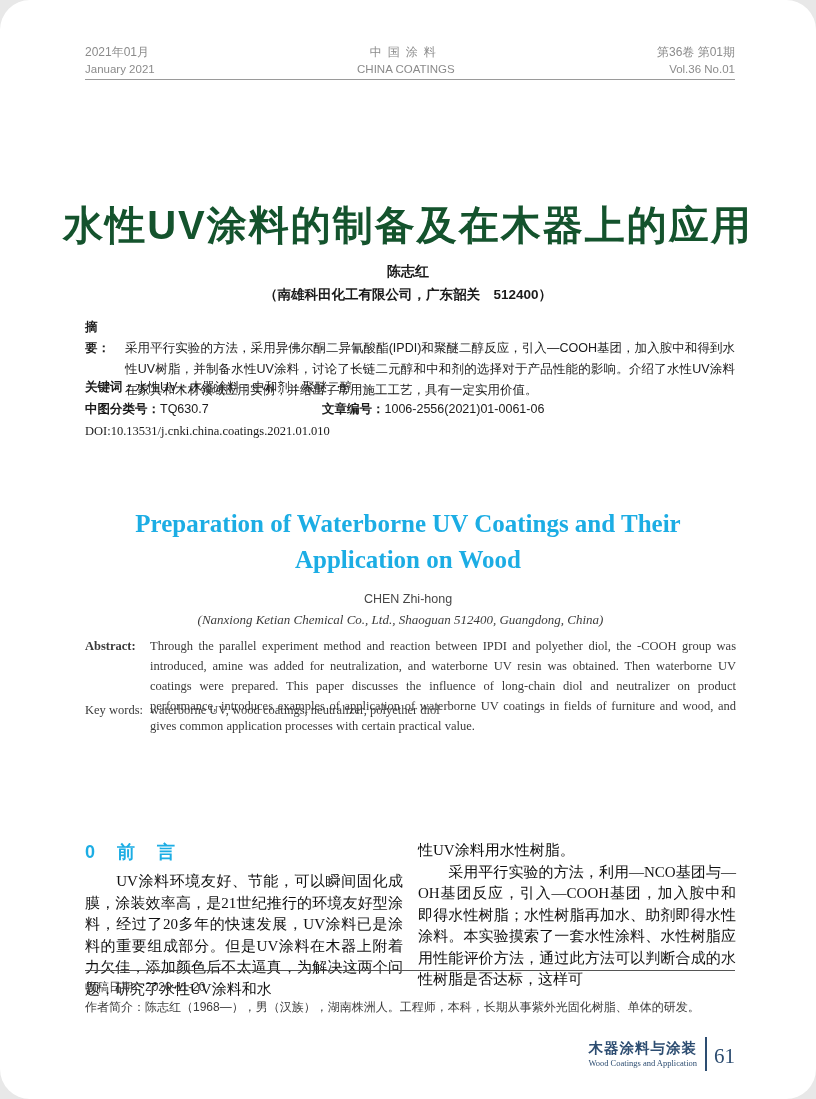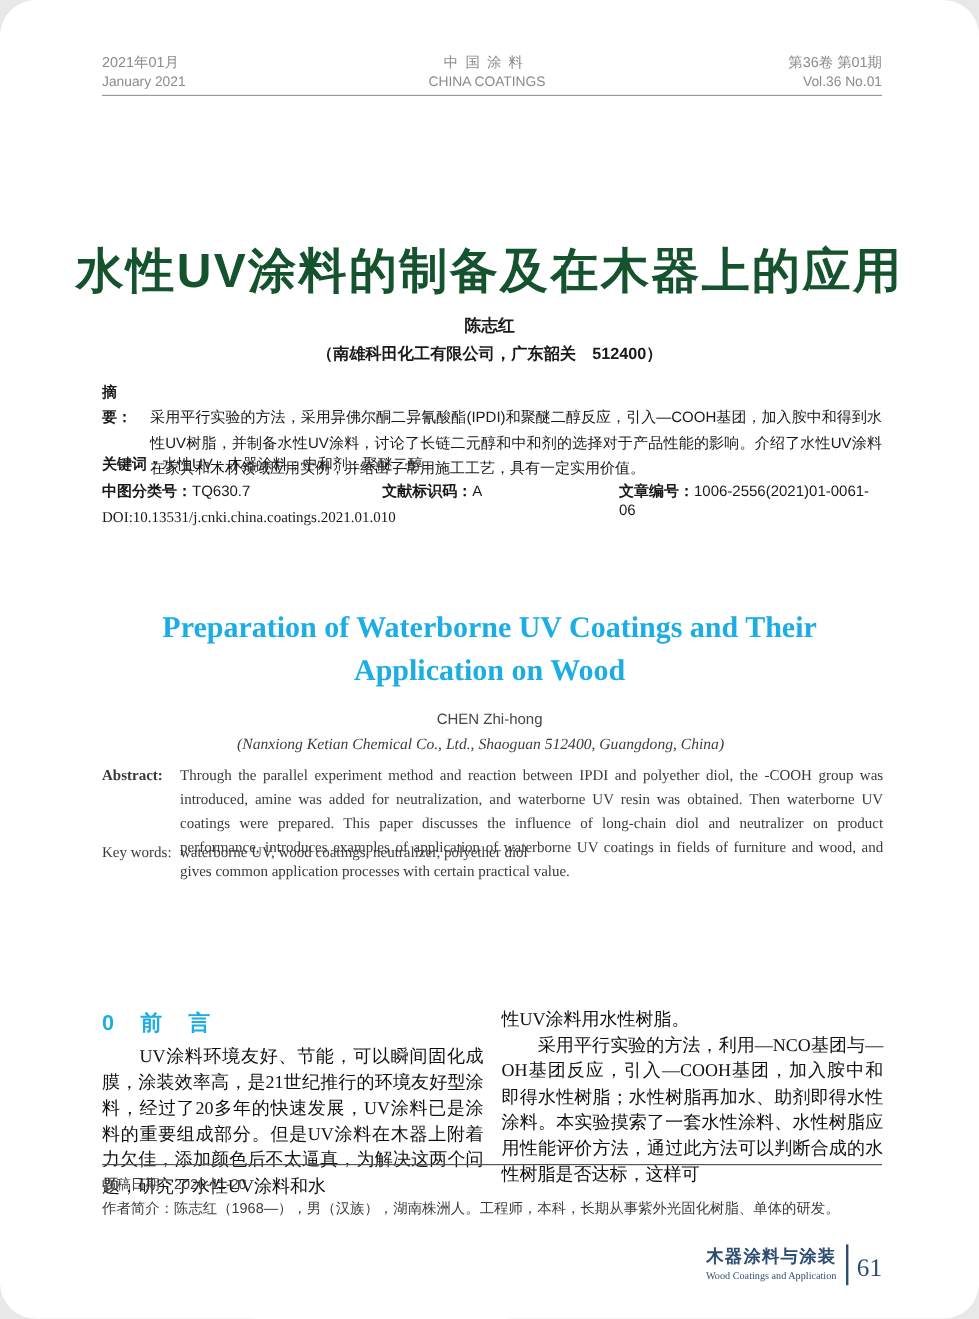--- a/index.html
+++ b/index.html
@@ -117,21 +117,20 @@
   <h1 class="title-zh">水性UV涂料的制备及在木器上的应用</h1>
   <div class="author-zh">陈志红</div>
   <div class="affil-zh">（南雄科田化工有限公司，广东韶关　512400）</div>
 
   <div class="abs-zh"><span class="lbl">摘　要：</span><span>采用平行实验的方法，采用异佛尔酮二异氰酸酯(IPDI)和聚醚二醇反应，引入—COOH基团，加入胺中和得到水性UV树脂，并制备水性UV涂料，讨论了长链二元醇和中和剂的选择对于产品性能的影响。介绍了水性UV涂料在家具和木材领域应用实例，并给出了常用施工工艺，具有一定实用价值。</span></div>
 
   <div class="kw-zh"><span class="lbl">关键词：</span><span>水性UV；木器涂料；中和剂；聚醚二醇</span></div>
 
   <div class="meta-row">
     <span class="m1"><span class="lbl">中图分类号：</span><span>TQ630.7</span></span>
-    <span class="m2"><span class="lbl">文献标识码：</span><span>A</span></span>
     <span class="m3"><span class="lbl">文章编号：</span><span>1006-2556(2021)01-0061-06</span></span>
   </div>
   <div class="doi serif">DOI:10.13531/j.cnki.china.coatings.2021.01.010</div>
 
   <h2 class="title-en serif"><span>Preparation of Waterborne UV Coatings and Their</span><br><span>Application on Wood</span></h2>
   <div class="author-en">CHEN Zhi-hong</div>
   <div class="affil-en serif">(Nanxiong Ketian Chemical Co., Ltd., Shaoguan 512400, Guangdong, China)</div>
 
   <div class="abs-en serif"><span class="lbl">Abstract:</span><span>Through the parallel experiment method and reaction between IPDI and polyether diol, the -COOH group was introduced, amine was added for neutralization, and waterborne UV resin was obtained. Then waterborne UV coatings were prepared. This paper discusses the influence of long-chain diol and neutralizer on product performance, introduces examples of application of waterborne UV coatings in fields of furniture and wood, and gives common application processes with certain practical value.</span></div>
   <div class="kw-en serif"><span class="lbl">Key words:</span><span>waterborne UV, wood coatings, neutralizer, polyether diol</span></div>

